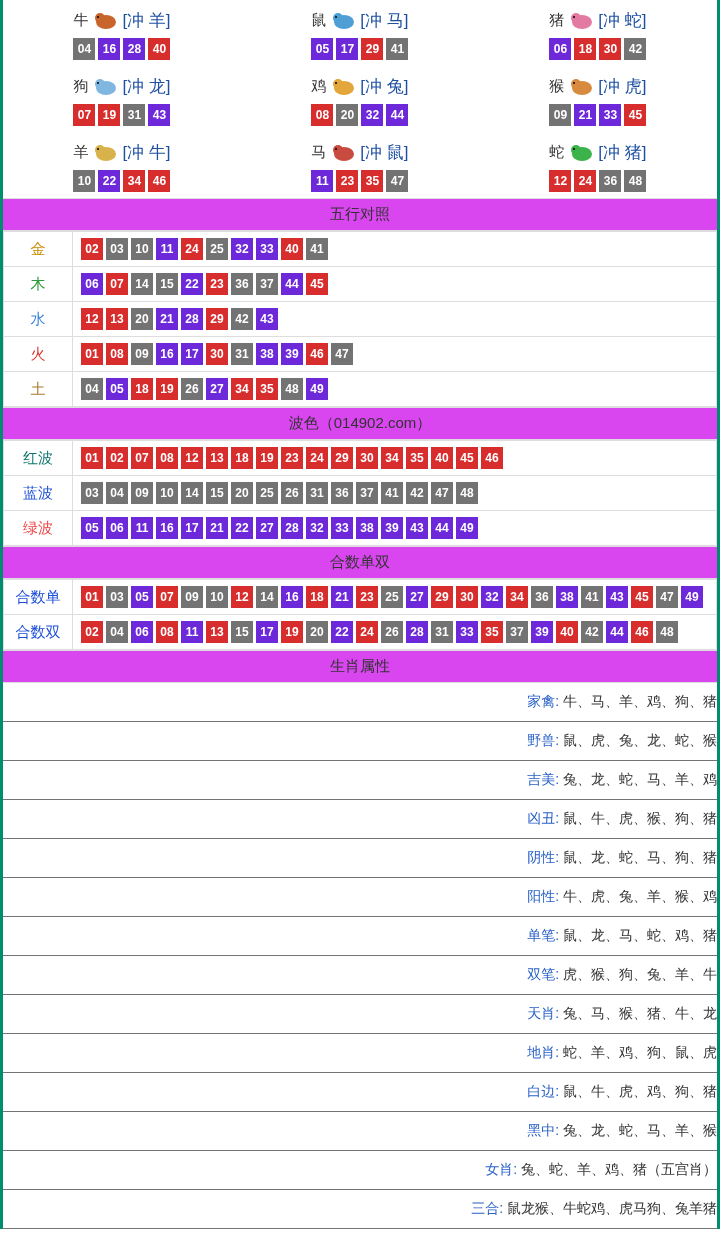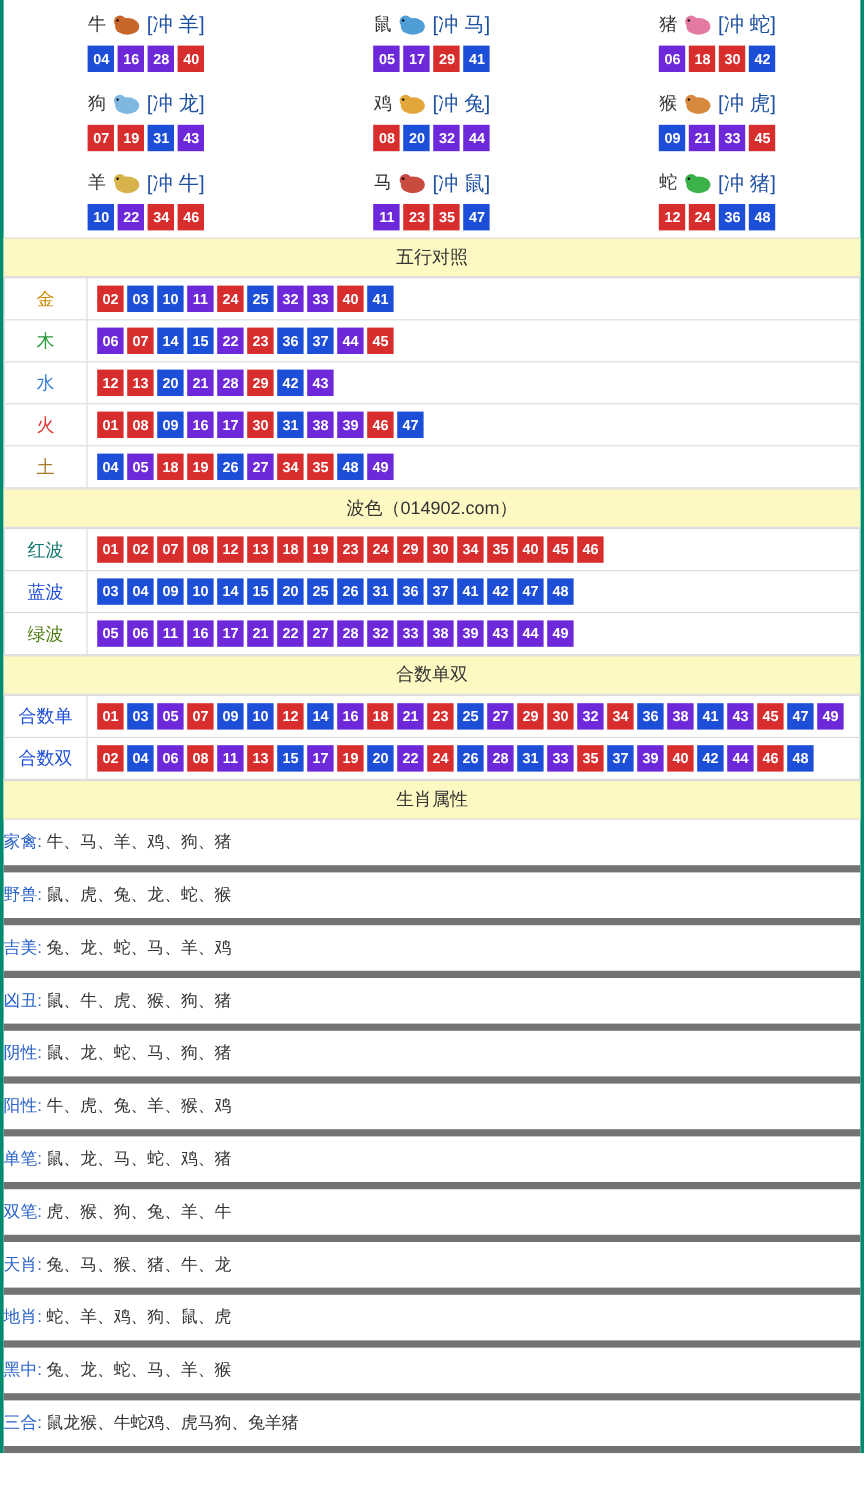--- a/index.html
+++ b/index.html
@@ -7,29 +7,29 @@
   .zodiac-grid{display:flex;flex-wrap:wrap}
   .zodiac-cell{width:33.33%;text-align:center;padding:6px 0;box-sizing:border-box}
   .zrow1{display:flex;justify-content:center;align-items:center;gap:2px;height:28px}
   .zname{font-size:15px}
   .ztag{font-size:17px;color:#1e50a2}
   .zicon{width:30px;height:24px;display:inline-block}
   .zicon svg{width:100%;height:100%}
   .nums{display:flex;justify-content:center;gap:3px;margin-top:4px}
   .ball{display:inline-block;width:22px;height:22px;line-height:22px;color:#fff;font-size:12px;text-align:center;font-weight:bold}
   .r{background:#d82d2d}
-  .b{background:#1d4ed8}
+  .b{background:#737373}
   .g{background:#6d28d9}
-  .hdr{background:#fef9c3;text-align:center;padding:6px 0;font-size:15px;border-top:1px solid #ddd;border-bottom:1px solid #ddd}
+  .hdr{background:#d946ef;text-align:center;padding:6px 0;font-size:15px;border-top:1px solid #ddd;border-bottom:1px solid #ddd}
   table{width:100%;border-collapse:collapse}
   td,th{border:1px solid #ddd;padding:6px 8px;vertical-align:middle}
   td.lab{width:52px;text-align:center;font-size:15px}
   .gold{color:#c98b00}.wood{color:#2e9a3e}.water{color:#3a7fd6}.fire{color:#d8342d}.earth{color:#a87b2c}
-  .red{color:#0f766e}.blue{color:#1d4ed8}.green{color:#4d7c0f}
-  .attr-row{text-align:left;padding:10px 0;border-bottom:6px solid #737373}
+  .red{color:#0f766e}.blue{color:#1d4ed8}.green{color:#ef4444}
+  .attr-row{text-align:right;padding:10px 0;border-bottom:1px solid #737373}
   .attr-lab{color:#2a62c7}
   .attr-val{color:#333}
   .nums-left{display:flex;gap:3px;flex-wrap:wrap}
 </style>
 </head>
 <body>
 
 <div class="wrap">
   <div class="zodiac-grid" id="zgrid">
       <div class="zodiac-cell">
@@ -427,16 +427,18 @@
       <div class="attr-row"><span class="attr-lab">家禽:</span> <span class="attr-val">牛、马、羊、鸡、狗、猪</span></div>
       <div class="attr-row"><span class="attr-lab">野兽:</span> <span class="attr-val">鼠、虎、兔、龙、蛇、猴</span></div>
       <div class="attr-row"><span class="attr-lab">吉美:</span> <span class="attr-val">兔、龙、蛇、马、羊、鸡</span></div>
       <div class="attr-row"><span class="attr-lab">凶丑:</span> <span class="attr-val">鼠、牛、虎、猴、狗、猪</span></div>
       <div class="attr-row"><span class="attr-lab">阴性:</span> <span class="attr-val">鼠、龙、蛇、马、狗、猪</span></div>
       <div class="attr-row"><span class="attr-lab">阳性:</span> <span class="attr-val">牛、虎、兔、羊、猴、鸡</span></div>
       <div class="attr-row"><span class="attr-lab">单笔:</span> <span class="attr-val">鼠、龙、马、蛇、鸡、猪</span></div>
       <div class="attr-row"><span class="attr-lab">双笔:</span> <span class="attr-val">虎、猴、狗、兔、羊、牛</span></div>
       <div class="attr-row"><span class="attr-lab">天肖:</span> <span class="attr-val">兔、马、猴、猪、牛、龙</span></div>
       <div class="attr-row"><span class="attr-lab">地肖:</span> <span class="attr-val">蛇、羊、鸡、狗、鼠、虎</span></div>
+      <div class="attr-row"><span class="attr-lab">白边:</span> <span class="attr-val">鼠、牛、虎、鸡、狗、猪</span></div>
       <div class="attr-row"><span class="attr-lab">黑中:</span> <span class="attr-val">兔、龙、蛇、马、羊、猴</span></div>
+      <div class="attr-row"><span class="attr-lab">女肖:</span> <span class="attr-val">兔、蛇、羊、鸡、猪（五宫肖）</span></div>
       <div class="attr-row"><span class="attr-lab">三合:</span> <span class="attr-val">鼠龙猴、牛蛇鸡、虎马狗、兔羊猪</span></div>
     </div>
 </div>
 
 </body></html>

